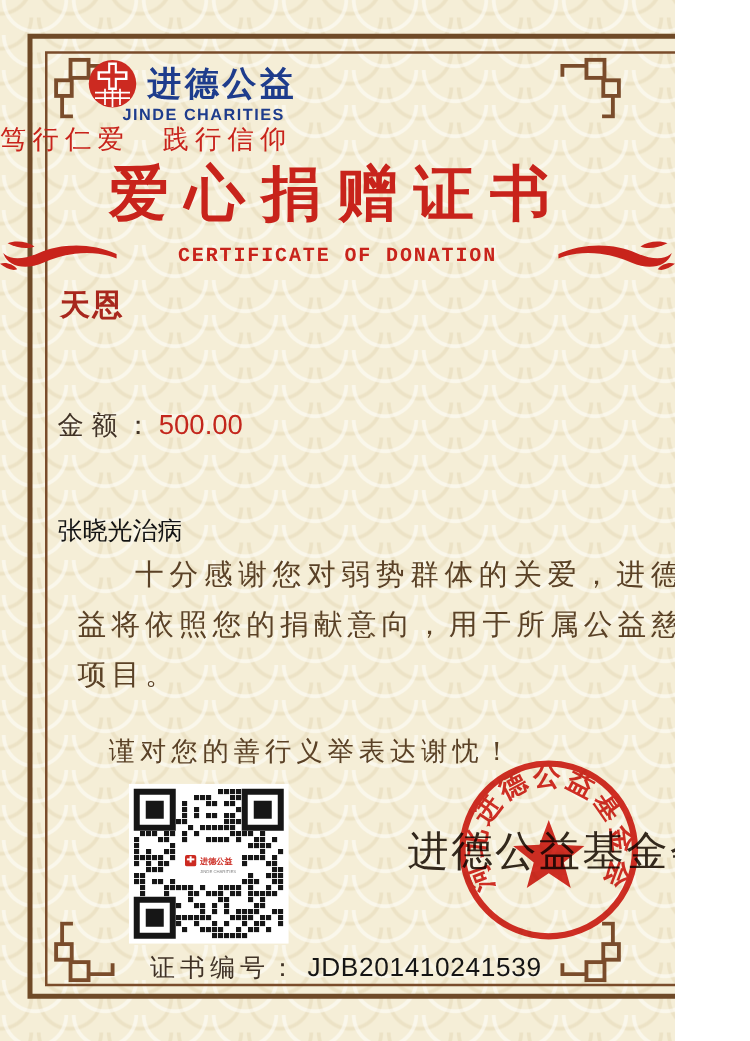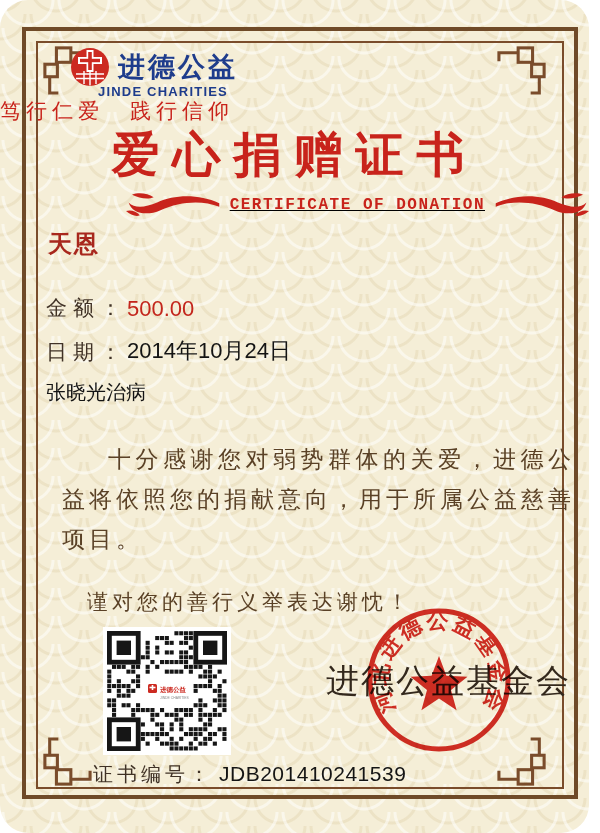--- a/index.html
+++ b/index.html
@@ -1,27 +1,26 @@
 <!DOCTYPE html>
 <html style="--bg: #f5eed7; --accent: #c8231b; --name_red: #a8271d; --amount_red: #c3261c; --ink: #141414; --body_brown: #5a4126; --label_brown: #403226; --border_brown: #6f4a28; --ornament_brown: #7a4c2b; --navy: #1e3c8c; --logo_red: #cc2a21; --seal_red: #d3241c;"><head>
 <meta charset="utf-8">
 <style>
   * { box-sizing: border-box; margin: 0; padding: 0; }
   html,body { width:600px; height:833px; }
   body { font-family:"Liberation Sans", sans-serif; }
 
   .page{
-    position:relative; width:589px; height:833px; overflow:hidden;
+    position:relative; width:540px; height:833px; overflow:hidden;
     background-color:var(--bg,#f5eed7);
     background-image:
       radial-gradient(circle 28px at 50% 0, rgba(0,0,0,0) 23px, rgba(255,255,252,.55) 24px 26px, rgba(0,0,0,0) 27px),
       radial-gradient(circle 28px at 50% 0, rgba(0,0,0,0) 23px, rgba(214,196,152,.28) 24px 26px, rgba(0,0,0,0) 27px);
     background-size:56px 28px;
     background-position:0 0, 28px 14px;
-    border-radius:28px;
   }
 
   .outer-frame{ position:absolute; left:22px; top:27px; width:556px; height:772px;
     border:4px solid var(--border_brown,#6f4a28); }
   .inner-frame{ position:absolute; left:36px; top:41px; width:528px; height:748px;
     border:2px solid var(--ornament_brown,#7a4c2b); }
 
   .corner{ position:absolute; width:50px; height:50px; }
   .corner rect, .corner path{ fill:none; stroke:var(--ornament_brown,#7a4c2b); stroke-width:3.2; }
   .corner.tl{ left:42px; top:45px; }
@@ -36,30 +35,30 @@
   .logo-en{ position:absolute; left:28px; top:37px; font-weight:bold; font-size:13px;
     letter-spacing:1.2px; color:var(--navy,#1e3c8c); white-space:nowrap; }
 
   .tagline{ position:absolute; left:0; right:0; top:97px; text-align:left;
     color:var(--accent,#c8231b); font-family:"Liberation Serif",serif;
     font-size:21px; letter-spacing:5px; }
   .title{ position:absolute; left:0; right:0; top:123px; text-align:center;
     color:var(--accent,#c8231b); font-family:"Liberation Serif",serif; font-weight:bold;
     font-size:48px; letter-spacing:13px; white-space:nowrap; }
   .subtitle-row{ position:absolute; left:0; right:0; top:192px; display:flex;
-    justify-content:flex-end; align-items:center; gap:9px;text-decoration:underline; }
+    justify-content:space-between; align-items:center; gap:9px; }
   .subtitle{ color:var(--accent,#c8231b); font-family:"Liberation Mono",monospace;
     font-weight:bold; font-size:16px; letter-spacing:1.5px; }
   .flourish{ width:95px; height:26px; fill:var(--accent,#c8231b); }
   .flourish.right{ transform:scaleX(-1); }
 
   .donor-name{ position:absolute; left:48px; top:228px; color:var(--name_red,#a8271d);
     font-weight:bold; font-size:24px; letter-spacing:2px;text-align:center; }
 
-  .field-row{ position:absolute; left:46px; display:flex; align-items:flex-end; }
+  .field-row{ position:absolute; left:46px; display:flex; align-items:center;margin-top:32px; }
   .field-row.amount{ top:294px; }
   .field-row.date{ top:336px; }
   .field-row.project{ top:379px; }
   .field-label{ font-family:"Liberation Serif",serif; font-size:21px;
     color:var(--label_brown,#403226); letter-spacing:6px; }
   .field-value{ font-size:22px; color:var(--ink,#141414); }
   .field-row.amount .field-value{ color:var(--amount_red,#c3261c); }
   .field-row.project .field-value{ font-size:20px; }
 
   .thanks-paragraph{ position:absolute; left:62px; width:513px; top:441px;
@@ -74,21 +73,21 @@
   .signature-org{ position:absolute; left:326px; top:659px; white-space:nowrap;
     font-family:"Liberation Serif",serif; font-size:33px; letter-spacing:2px; color:#33281c; }
 
   .seal{ position:absolute; left:363px; top:604px; width:152px; height:152px;
     mix-blend-mode:multiply; opacity:.95; }
   .seal-ring{ fill:none; stroke:var(--seal_red,#d3241c); stroke-width:5px; }
   .seal-text{ font-family:"Liberation Serif",serif; font-weight:bold; font-size:22px;
     letter-spacing:3px; fill:var(--seal_red,#d3241c); }
   .seal-star{ fill:var(--seal_red,#d3241c); }
 
-  .cert-number-row{ position:absolute; left:93px; top:761px; display:flex; align-items:baseline; gap:6px; }
+  .cert-number-row{ position:absolute; left:120px; top:761px; display:flex; align-items:baseline; gap:6px; }
   .cert-number-label{ font-family:"Liberation Serif",serif; font-size:20px;
     color:var(--label_brown,#403226); letter-spacing:4px; }
   .cert-number-value{ font-size:21px; color:var(--ink,#141414); letter-spacing:.5px; }
 </style>
 </head>
 <body>
 
 <div class="page">
 
   <div class="outer-frame"></div>
@@ -153,24 +152,20 @@
       <path d="M32 6 C25 1 14 0 7 3 C15 7 25 9 32 6 Z"></path>
       <path d="M16 27 C12 22 5 20 0 22 C5 26 11 29 16 27 Z"></path>
     </svg>
   </div>
 
   <div class="donor-name">天恩</div>
 
   <div class="field-row amount">
     <span class="field-label">金额：</span>
     <span class="field-value">500.00</span>
-  </div>
-  <div class="field-row date">
-    <span class="field-label">日期：</span>
-    <span class="field-value">2014年10月24日</span>
   </div>
   <div class="field-row project">
     <span class="field-value">张晓光治病</span>
   </div>
 
   <p class="thanks-paragraph">十分感谢您对弱势群体的关爱，进德公益将依照您的捐献意向，用于所属公益慈善项目。</p>
   <p class="closing-line">谨对您的善行义举表达谢忱！</p>
 
   <div class="qr"><svg viewBox="0 0 128 128" width="128" height="128">
         <rect x="0" y="0" width="128" height="128" fill="#ffffff"></rect>

